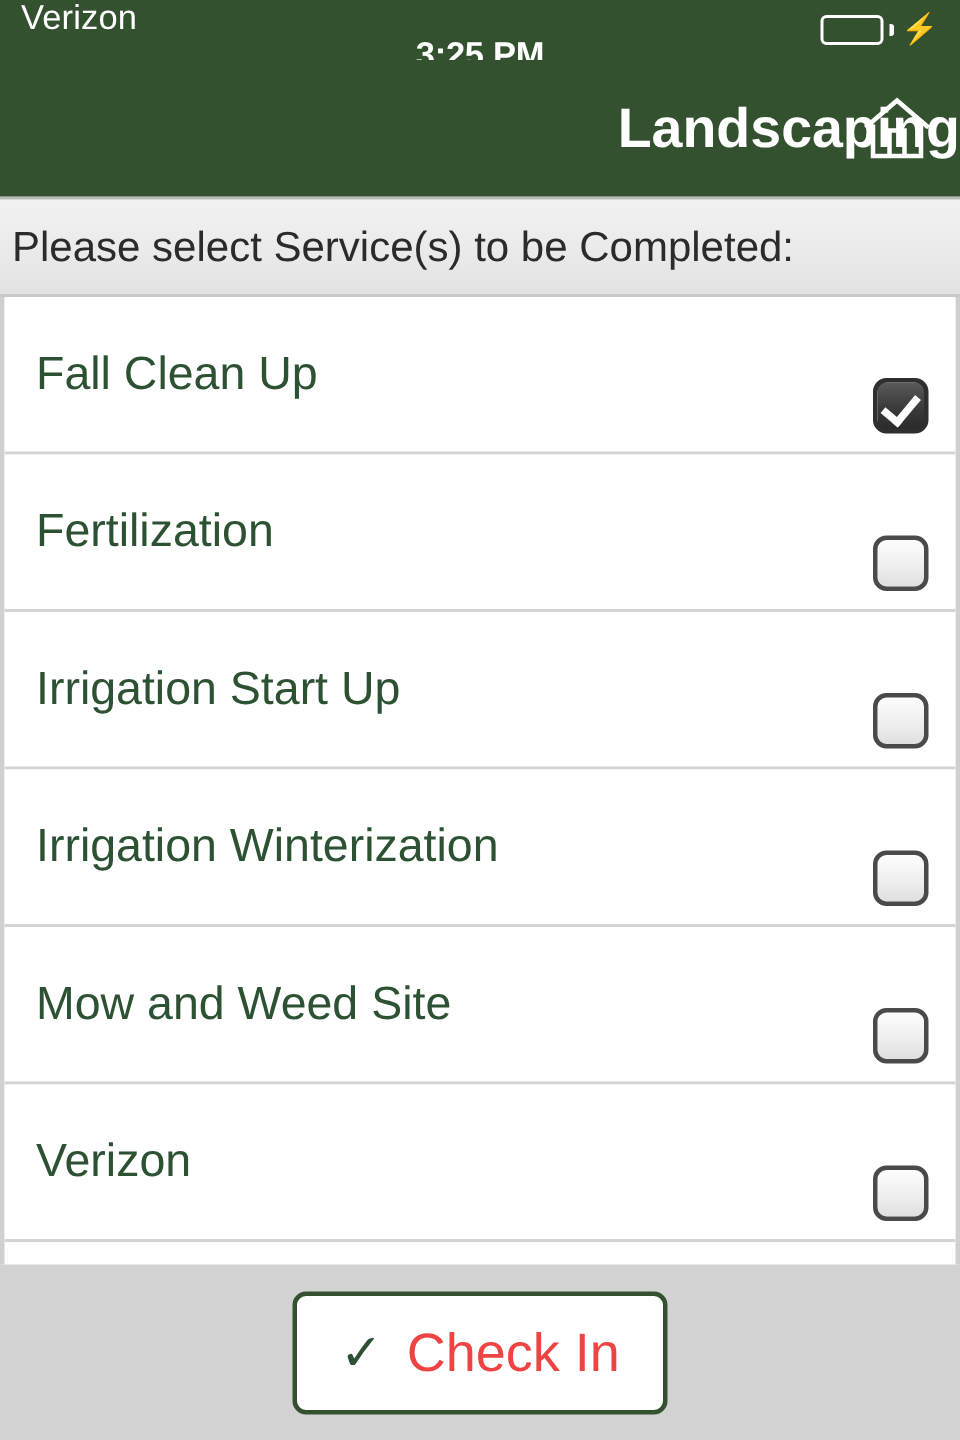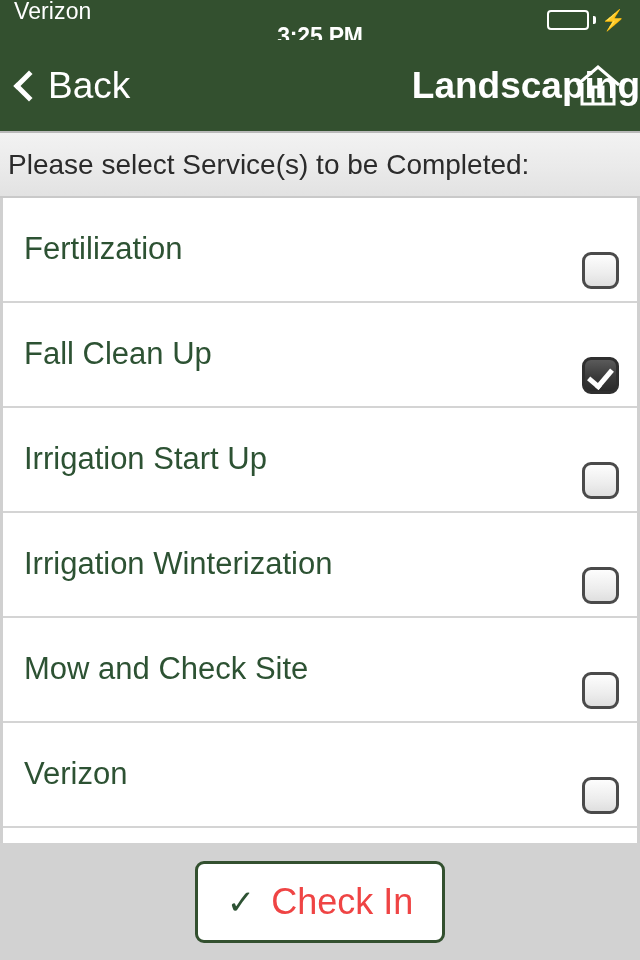--- a/index.html
+++ b/index.html
@@ -281,60 +281,56 @@
     <div class="sb-right">
       <span class="battery">
         <span class="battery-fill" id="battery-fill" style="width: 75%;"></span>
       </span>
       <span class="battery-cap"></span>
       <span class="bolt">⚡</span>
     </div>
   </div>
 
   <div class="navbar">
-    <div class="back-btn">
-      <span class="chev"></span>
-      <span class="back-label">Back</span>
-    </div>
     <div class="nav-title">Landscaping</div>
     <div class="home-btn">
       <svg width="48" height="44" viewBox="0 0 48 44">
         <path d="M3 21 L24 3 L45 21" fill="none" stroke="#ffffff" stroke-width="3"></path>
         <path d="M8 19 L8 40 L40 40 L40 19" fill="none" stroke="#ffffff" stroke-width="3"></path>
         <path d="M19 40 L19 23 L29 23 L29 40" fill="none" stroke="#ffffff" stroke-width="3"></path>
       </svg>
     </div>
   </div>
 
   <div class="instruction">Please select Service(s) to be Completed:</div>
 
   <div class="list">
 
     <div class="row">
-      <span class="row-label">Fertilization</span>
-      <span class="cb off"></span>
-    </div>
-
-    <div class="row">
       <span class="row-label">Fall Clean Up</span>
       <span class="cb on"></span>
     </div>
 
     <div class="row">
+      <span class="row-label">Fertilization</span>
+      <span class="cb off"></span>
+    </div>
+
+    <div class="row">
       <span class="row-label">Irrigation Start Up</span>
       <span class="cb off"></span>
     </div>
 
     <div class="row">
       <span class="row-label">Irrigation Winterization</span>
       <span class="cb off"></span>
     </div>
 
     <div class="row">
-      <span class="row-label">Mow and Check Site</span>
+      <span class="row-label">Mow and Weed Site</span>
       <span class="cb off"></span>
     </div>
 
     <div class="row">
       <span class="row-label">Verizon</span>
       <span class="cb off"></span>
     </div>
 
   </div>
 

